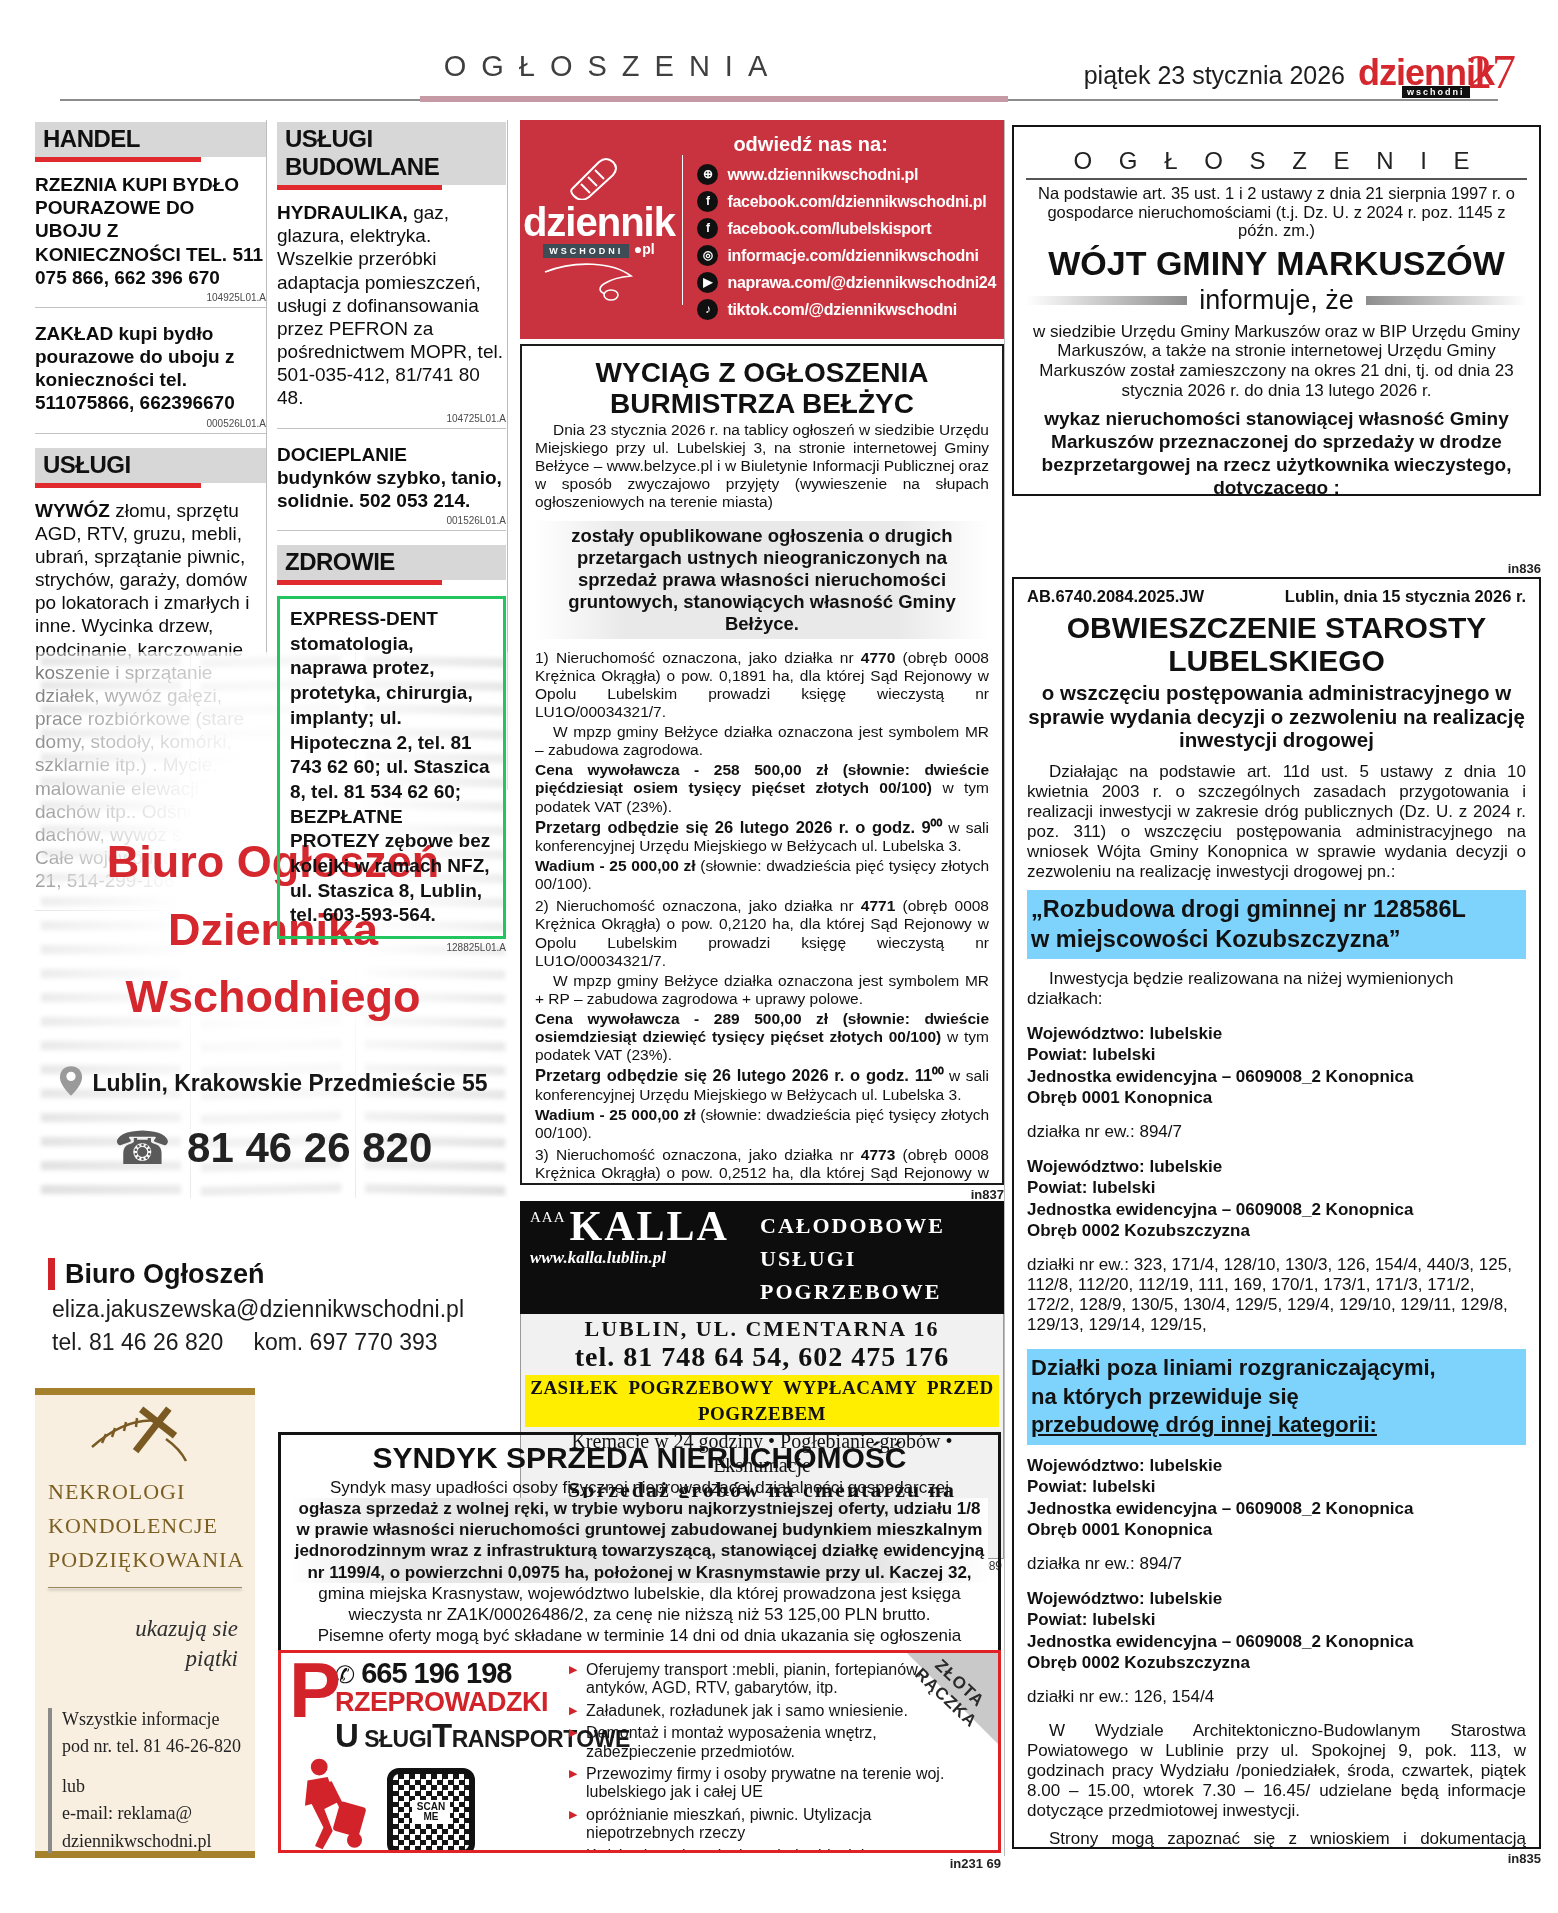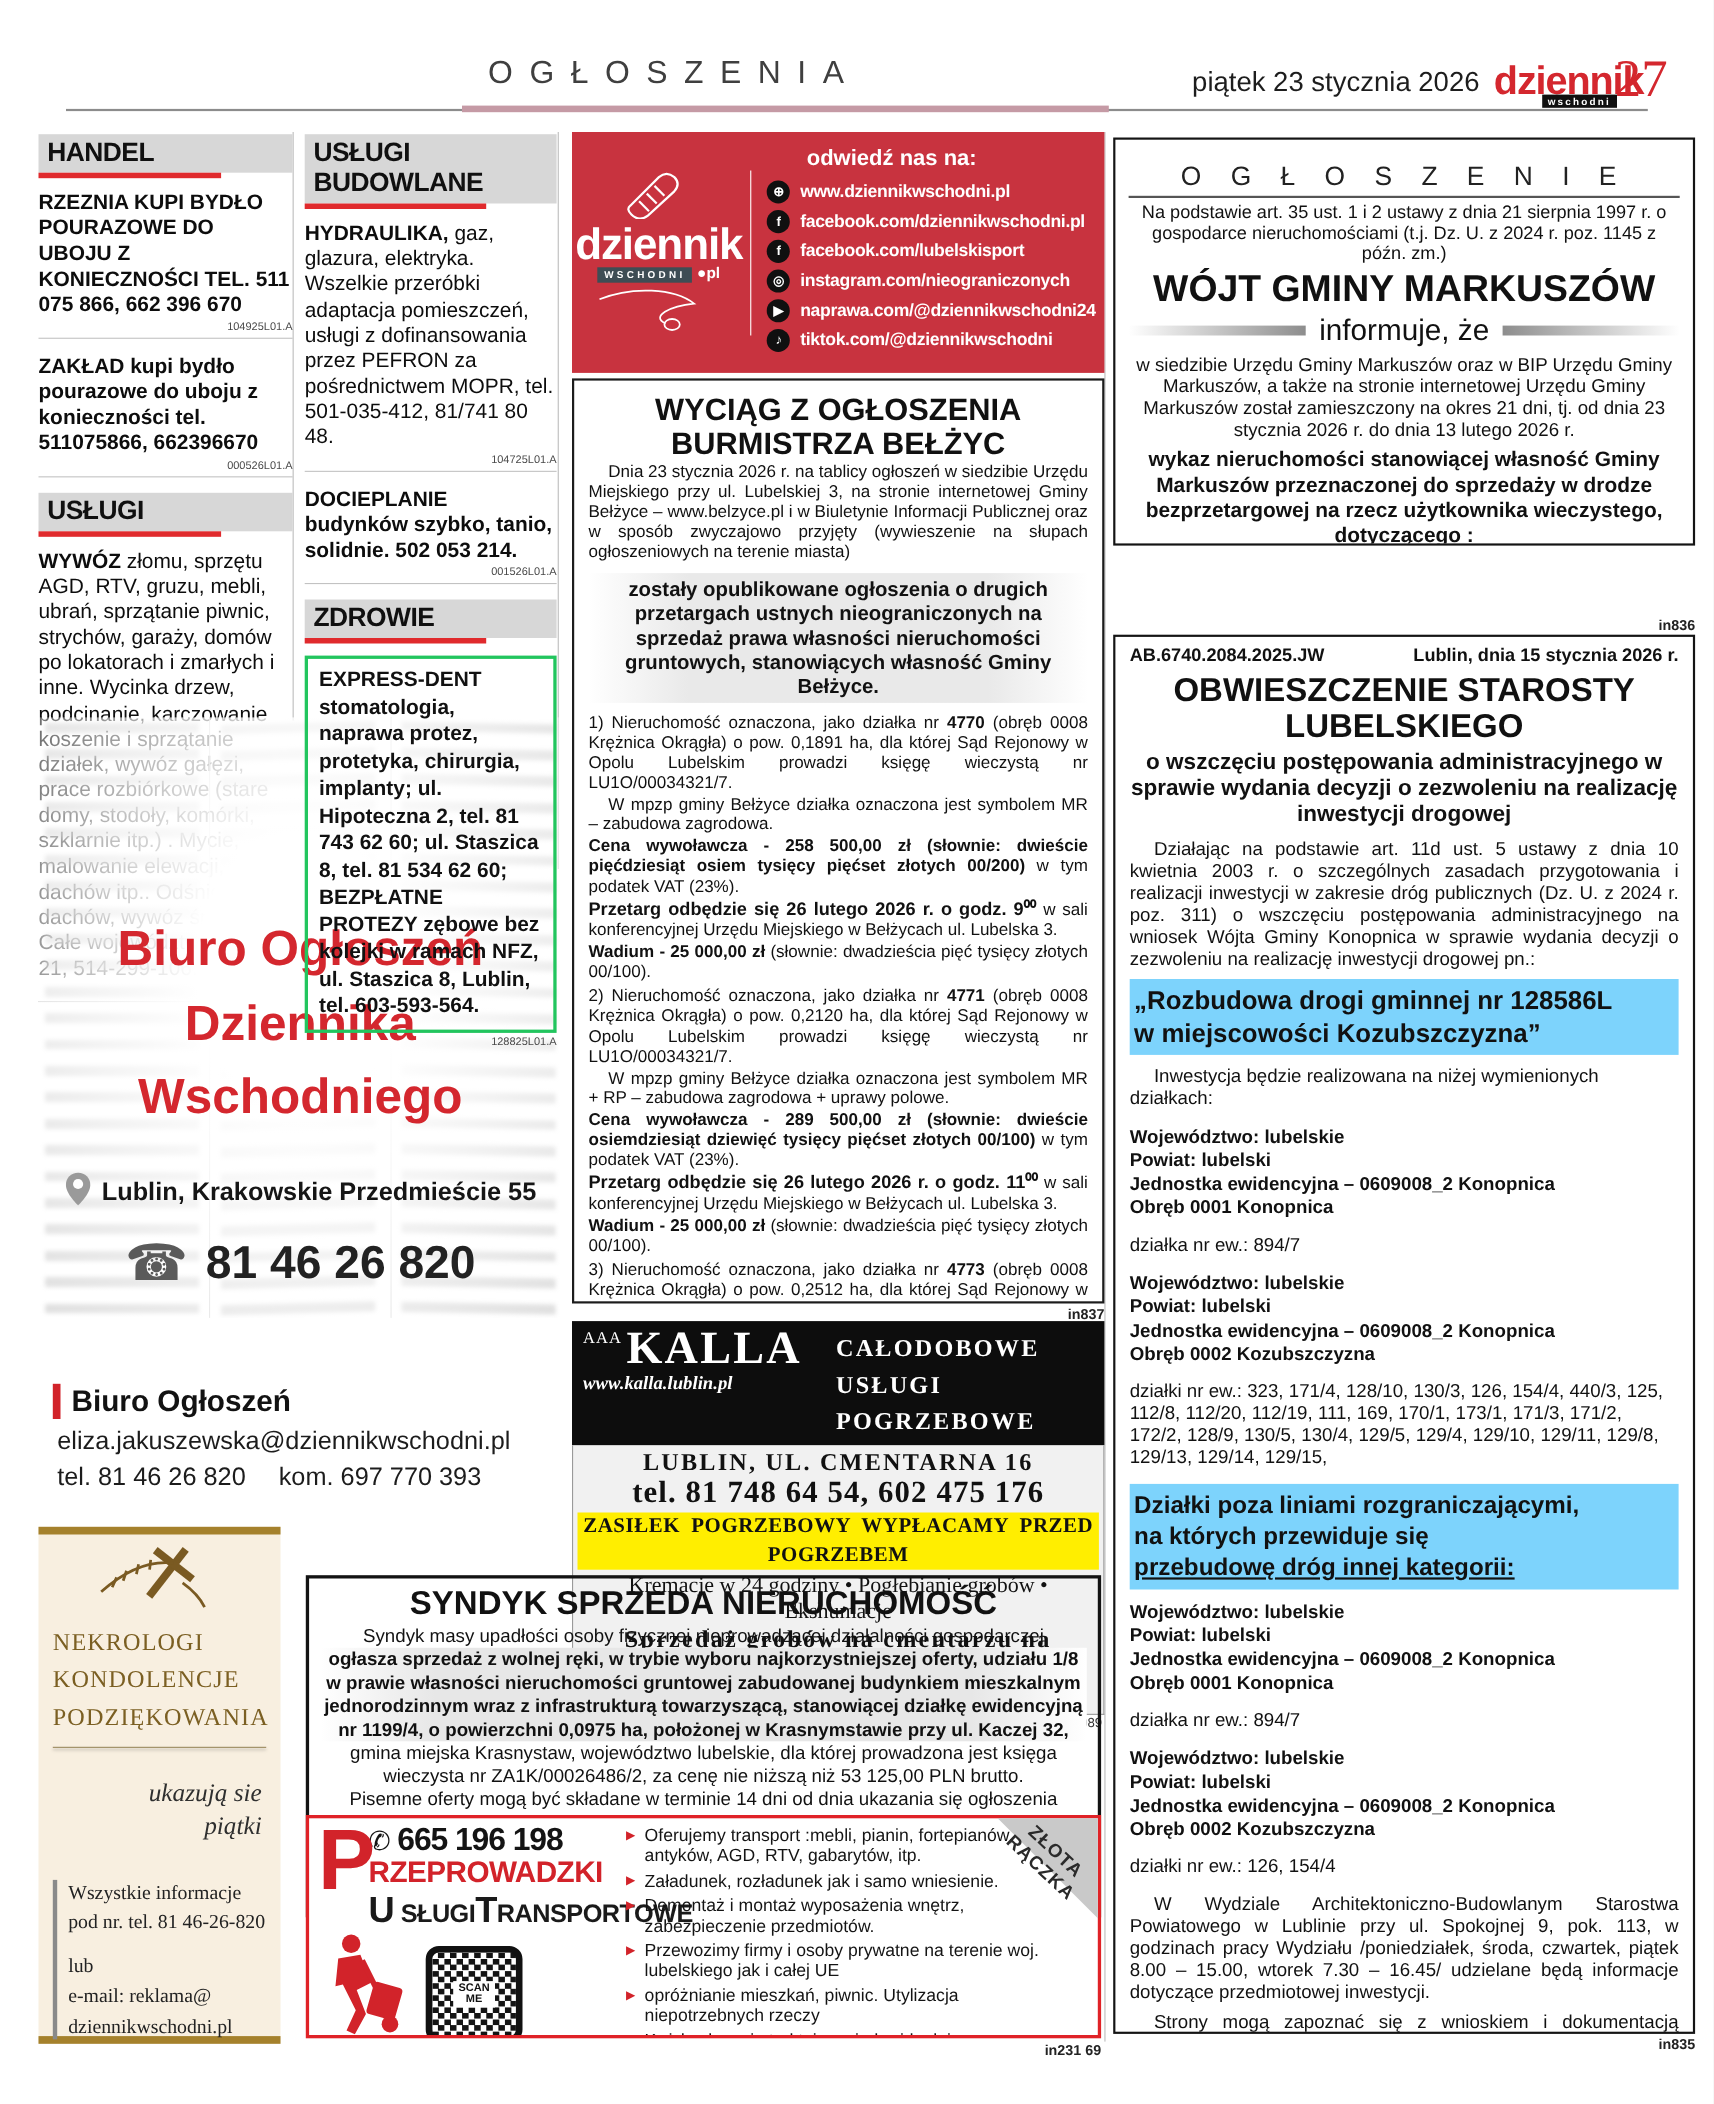--- a/index.html
+++ b/index.html
@@ -244,21 +244,21 @@
       <div class="pr-row">
           <span class="pr-ico">f</span>
           <span class="pr-lab">facebook.com/dziennikwschodni.pl</span>
         </div>
       <div class="pr-row">
           <span class="pr-ico">f</span>
           <span class="pr-lab">facebook.com/lubelskisport</span>
         </div>
       <div class="pr-row">
           <span class="pr-ico">◎</span>
-          <span class="pr-lab">instagram.com/nieograniczonych</span>
+          <span class="pr-lab">informacje.com/dziennikwschodni</span>
         </div>
       <div class="pr-row">
           <span class="pr-ico">▶</span>
           <span class="pr-lab">naprawa.com/@dziennikwschodni24</span>
         </div>
       <div class="pr-row">
           <span class="pr-ico">♪</span>
           <span class="pr-lab">tiktok.com/@dziennikwschodni</span>
         </div>
     </div>
@@ -266,21 +266,21 @@
 
   <section class="wy">
     <p class="t">WYCIĄG Z OGŁOSZENIA</p>
     <p class="t">BURMISTRZA BEŁŻYC</p>
     <p class="wyp ind">Dnia 23 stycznia 2026 r. na tablicy ogłoszeń w siedzibie Urzędu Miejskiego przy ul. Lubelskiej 3, na stronie internetowej Gminy Bełżyce – www.belzyce.pl i w Biuletynie Informacji Publicznej oraz w sposób zwyczajowo przyjęty (wywieszenie na słupach ogłoszeniowych na terenie miasta)</p>
     <div class="wyh">zostały opublikowane ogłoszenia o drugich przetargach ustnych nieograniczonych na sprzedaż prawa własności nieruchomości gruntowych, stanowiących własność Gminy Bełżyce.</div>
 
     <div class="wyi">
       <p><span>1) Nieruchomość oznaczona, jako działka nr </span><b class="num">4770</b><span> (obręb 0008 Krężnica Okrągła) o pow. 0,1891 ha, dla której Sąd Rejonowy w Opolu Lubelskim prowadzi księgę wieczystą nr LU1O/00034321/7.</span></p>
       <p class="ind">W mpzp gminy Bełżyce działka oznaczona jest symbolem MR – zabudowa zagrodowa.</p>
-      <p><b>Cena wywoławcza - 258 500,00 zł (słownie: dwieście pięćdziesiąt osiem tysięcy pięćset złotych 00/200)</b><span> w tym podatek VAT (23%).</span></p>
+      <p><b>Cena wywoławcza - 258 500,00 zł (słownie: dwieście pięćdziesiąt osiem tysięcy pięćset złotych 00/100)</b><span> w tym podatek VAT (23%).</span></p>
       <p><b class="pbig">Przetarg odbędzie się 26 lutego 2026 r. o godz. 9⁰⁰</b><span> w sali konferencyjnej Urzędu Miejskiego w Bełżycach ul. Lubelska 3.</span></p>
       <p><b>Wadium - 25 000,00 zł</b><span> (słownie: dwadzieścia pięć tysięcy złotych 00/100).</span></p>
     </div>
     <div class="wyi">
       <p><span>2) Nieruchomość oznaczona, jako działka nr </span><b class="num">4771</b><span> (obręb 0008 Krężnica Okrągła) o pow. 0,2120 ha, dla której Sąd Rejonowy w Opolu Lubelskim prowadzi księgę wieczystą nr LU1O/00034321/7.</span></p>
       <p class="ind">W mpzp gminy Bełżyce działka oznaczona jest symbolem MR + RP – zabudowa zagrodowa + uprawy polowe.</p>
       <p><b>Cena wywoławcza - 289 500,00 zł (słownie: dwieście osiemdziesiąt dziewięć tysięcy pięćset złotych 00/100)</b><span> w tym podatek VAT (23%).</span></p>
       <p><b class="pbig">Przetarg odbędzie się 26 lutego 2026 r. o godz. 11⁰⁰</b><span> w sali konferencyjnej Urzędu Miejskiego w Bełżycach ul. Lubelska 3.</span></p>
       <p><b>Wadium - 25 000,00 zł</b><span> (słownie: dwadzieścia pięć tysięcy złotych 00/100).</span></p>
     </div>

